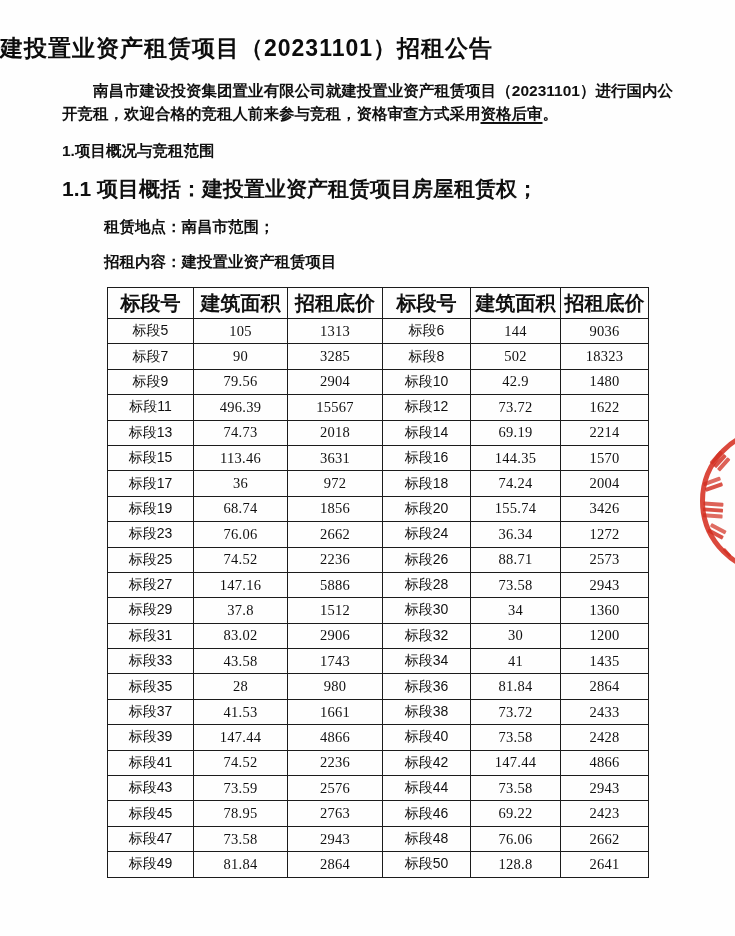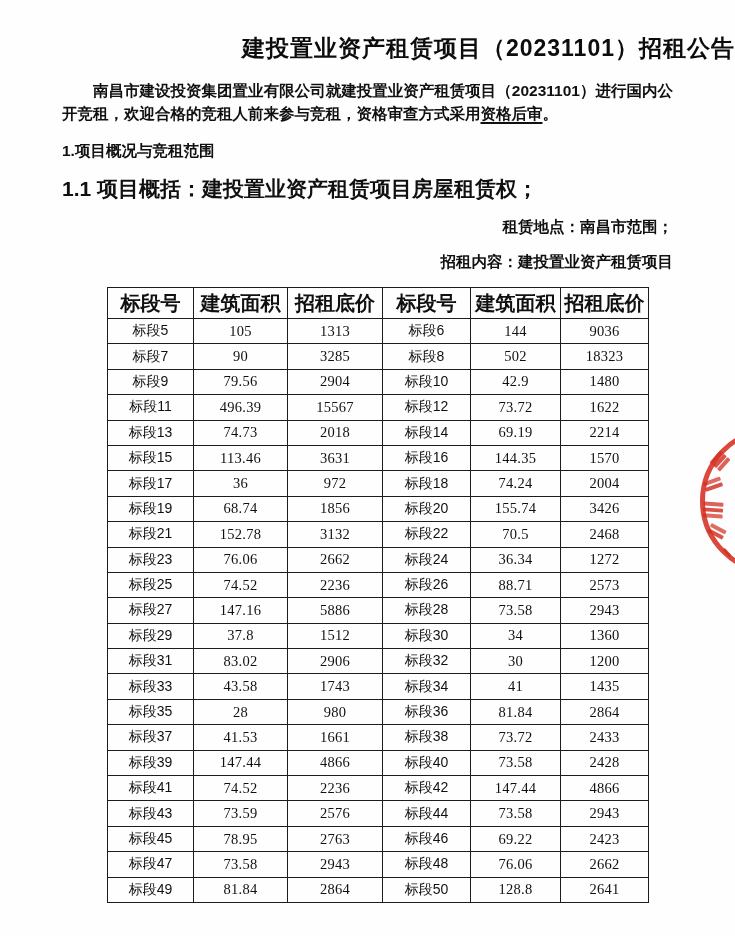--- a/index.html
+++ b/index.html
@@ -9,21 +9,21 @@
     width: 735px;
     height: 936px;
     margin: 0 auto;
     background: #fefefe;
     overflow: hidden;
     color: #101010;
     font-family: "Liberation Sans", "DejaVu Sans", sans-serif;
   }
   .doc-title {
     margin-top: 33px;
-    text-align: right;
+    text-align: left;
     font-size: 23px;
     font-weight: 700;
     letter-spacing: 1px;
     color: #0c0c0c;
   }
   .intro {
     margin: 15px 62px 16px 62px;
     text-indent: 2em;
     font-size: 15.5px;
     line-height: 23px;
@@ -42,21 +42,20 @@
   }
   .line-11 {
     margin: 13px 62px 0 62px;
     font-size: 21px;
     font-weight: 600;
   }
   .line-indent {
     margin: 14px 62px 0 104px;
     font-size: 15.5px;
     font-weight: 600;
-    text-align: right;
   }
   table.bid-table {
     margin: 14px 0 0 107px;
     width: 541px;
     border-collapse: collapse;
     table-layout: fixed;
   }
   .bid-table th, .bid-table td {
     border: 1.5px solid #1c1c1c;
     text-align: center;
@@ -199,28 +198,20 @@
         </tr>
         <tr>
           <td class="">标段19</td>
           <td class="num">68.74</td>
           <td class="num">1856</td>
           <td class="">标段20</td>
           <td class="num">155.74</td>
           <td class="num">3426</td>
         </tr>
         <tr>
-          <td class="">标段21</td>
-          <td class="num">152.78</td>
-          <td class="num">3132</td>
-          <td class="">标段22</td>
-          <td class="num">70.5</td>
-          <td class="num">2468</td>
-        </tr>
-        <tr>
           <td class="">标段23</td>
           <td class="num">76.06</td>
           <td class="num">2662</td>
           <td class="">标段24</td>
           <td class="num">36.34</td>
           <td class="num">1272</td>
         </tr>
         <tr>
           <td class="">标段25</td>
           <td class="num">74.52</td>

